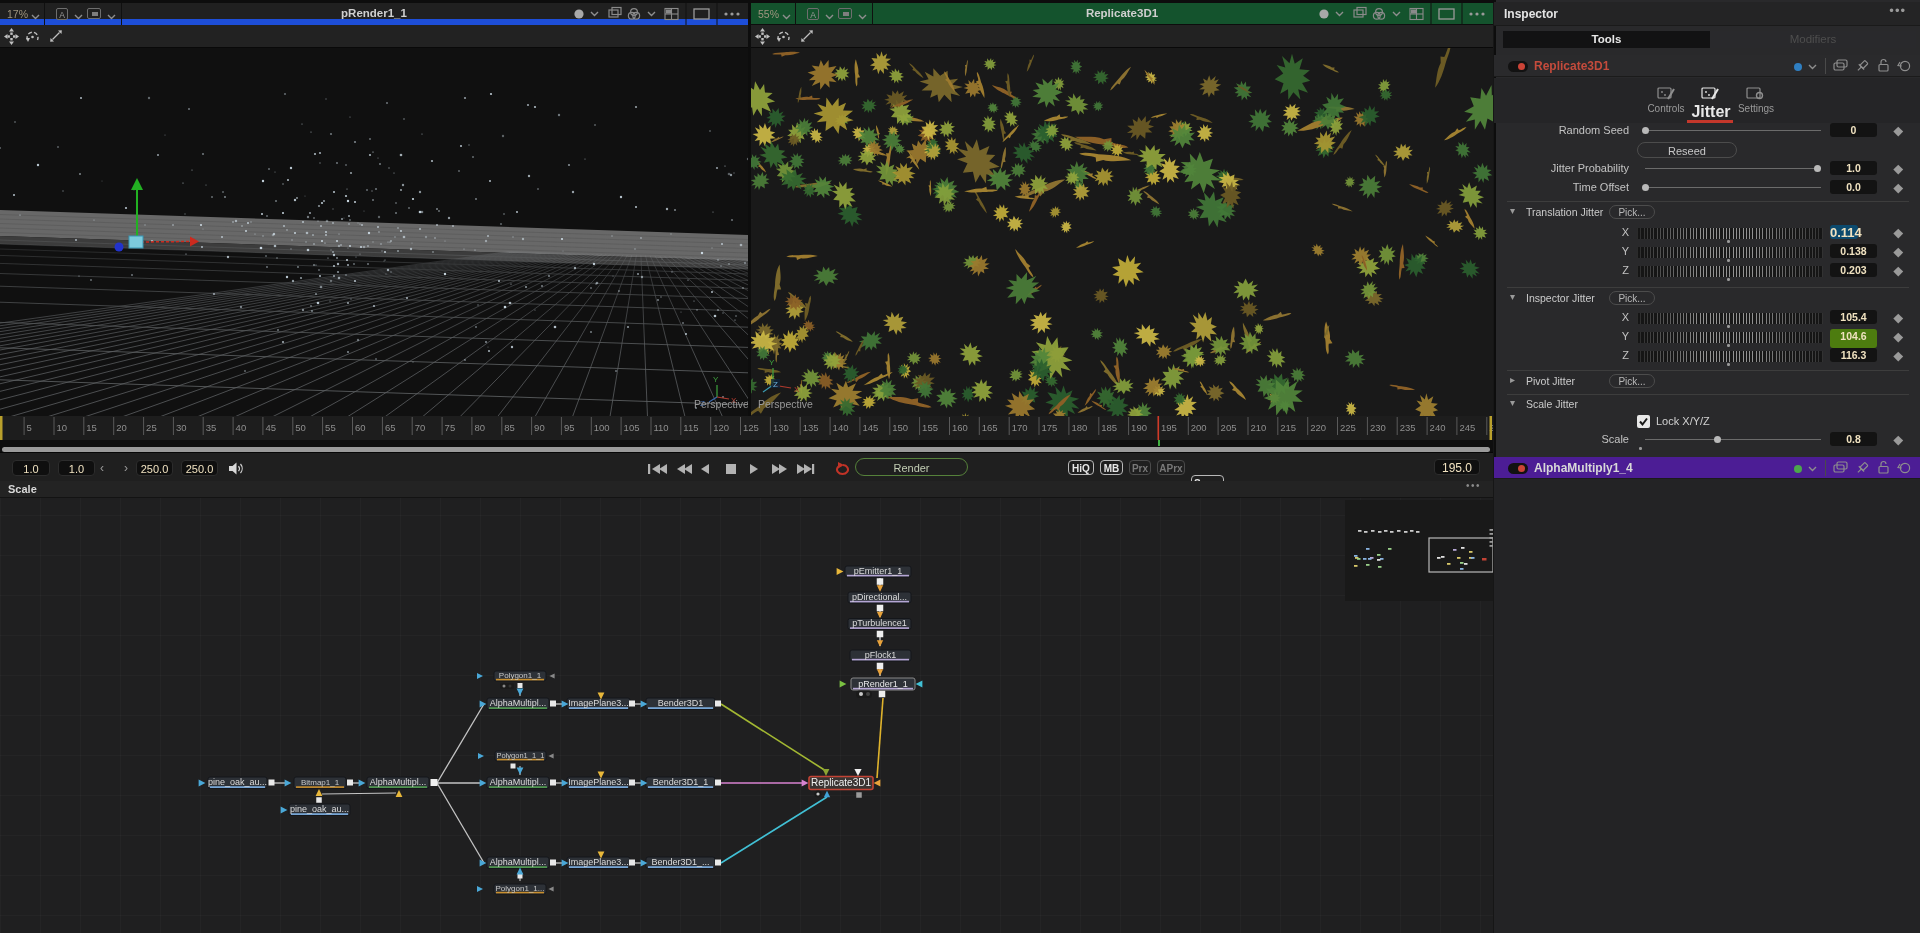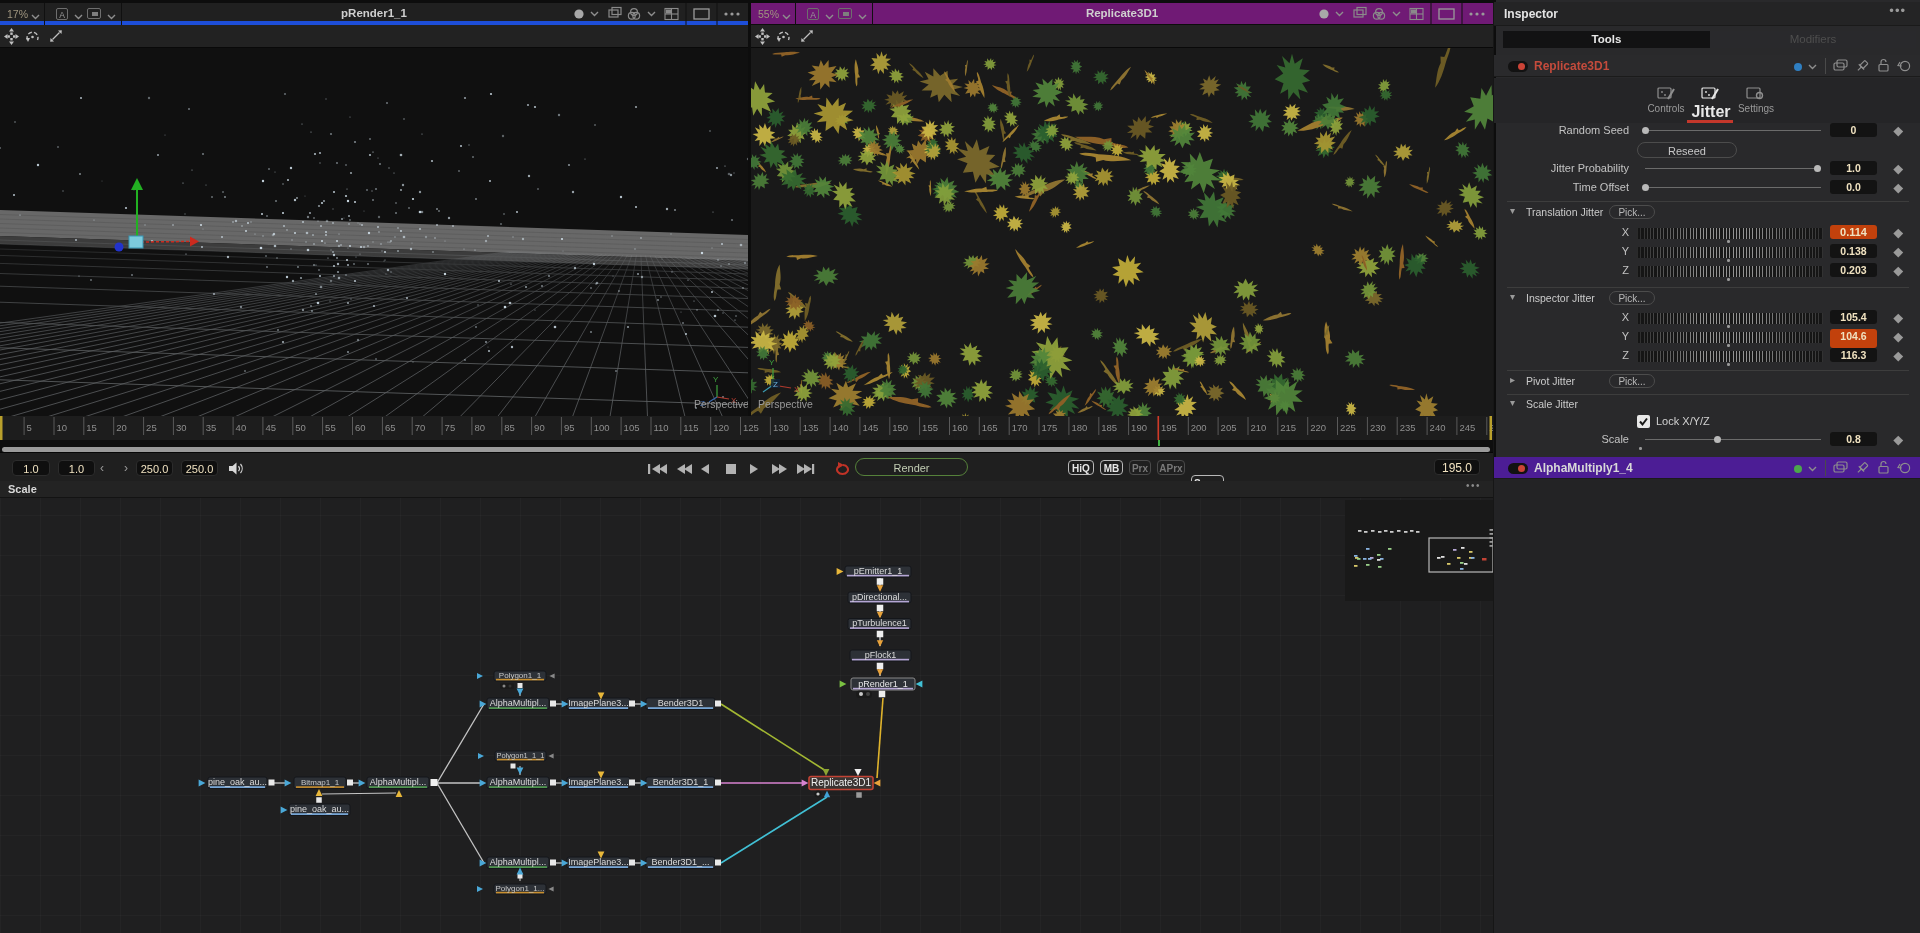--- a/index.html
+++ b/index.html
@@ -1,17 +1,17 @@
 <!DOCTYPE html>
 <html><head><meta charset="utf-8"><style>
 *{margin:0;padding:0;box-sizing:border-box}
 body{width:1920px;height:933px;background:#161616;font-family:'Liberation Sans',sans-serif;overflow:hidden;position:relative}
 </style></head><body>
 <div style="position:absolute;left:0;top:0;width:1920px;height:3px;background:#0d0d0d"></div>
-<div style="position:absolute;left:0px;top:3px;width:748px;height:22px;background:#202020;border-bottom:4px solid #1d4ed8">
+<div style="position:absolute;left:0px;top:3px;width:748px;height:22px;background:#202020;border-bottom:6px solid #1d4ed8">
 <span style="position:absolute;left:7px;top:5px;font-size:10.5px;color:#9f957f">17%</span>
 <svg width="9" height="6" style="position:absolute;left:31px;top:11px" viewBox="0 0 9 6">
       <polyline points="1,1 4.5,4.5 8,1" fill="none" stroke="#8e8e8e" stroke-width="1.4"></polyline>
     </svg>
 <div style="position:absolute;left:44px;top:0;width:1px;height:22px;background:#101010"></div>
 <div style="position:absolute;left:56px;top:5px;width:12px;height:12px;border:1px solid #6e6e6e;border-radius:2px;color:#9a9a9a;font-size:8.5px;text-align:center;line-height:12px">A</div>
 <svg width="9" height="6" style="position:absolute;left:74px;top:11px" viewBox="0 0 9 6">
       <polyline points="1,1 4.5,4.5 8,1" fill="none" stroke="#8e8e8e" stroke-width="1.4"></polyline>
     </svg>
 <div style="position:absolute;left:87px;top:5px;width:14px;height:11px;border:1px solid #6e6e6e;border-radius:2px">
@@ -66,21 +66,21 @@
       </g>
 <polygon points="1,9 5,9 3,13" fill="#c0c0c0"></polygon>
       <circle cx="7.5" cy="8" r="1.3" fill="#c0c0c0"></circle>
     </svg>
     <svg width="14" height="14" style="position:absolute;left:49px;top:4px" viewBox="0 0 14 14">
 <line x1="3.5" y1="10.5" x2="10.5" y2="3.5" stroke="#c0c0c0" stroke-width="1.3"></line>
 <polygon points="9,1.5 12.8,1.2 12.5,5" fill="#c0c0c0"></polygon>
       <polygon points="1.2,12.8 5,12.5 1.5,9" fill="#c0c0c0"></polygon>
     </svg>
 </div>
-<div style="position:absolute;left:751px;top:3px;width:742px;height:22px;background:#701a75;border-bottom:1px solid #0d0d0d">
+<div style="position:absolute;left:751px;top:3px;width:742px;height:22px;background:#14532d;border-bottom:1px solid #0d0d0d">
 <span style="position:absolute;left:7px;top:5px;font-size:10.5px;color:#9f957f">55%</span>
 <svg width="9" height="6" style="position:absolute;left:31px;top:11px" viewBox="0 0 9 6">
       <polyline points="1,1 4.5,4.5 8,1" fill="none" stroke="#8e8e8e" stroke-width="1.4"></polyline>
     </svg>
 <div style="position:absolute;left:44px;top:0;width:1px;height:22px;background:#101010"></div>
 <div style="position:absolute;left:56px;top:5px;width:12px;height:12px;border:1px solid #6e6e6e;border-radius:2px;color:#9a9a9a;font-size:8.5px;text-align:center;line-height:12px">A</div>
 <svg width="9" height="6" style="position:absolute;left:74px;top:11px" viewBox="0 0 9 6">
       <polyline points="1,1 4.5,4.5 8,1" fill="none" stroke="#8e8e8e" stroke-width="1.4"></polyline>
     </svg>
 <div style="position:absolute;left:87px;top:5px;width:14px;height:11px;border:1px solid #6e6e6e;border-radius:2px">
@@ -1377,21 +1377,21 @@
     <div style="position:absolute;left:401px;top:130.8px;width:6.5px;height:6.5px;background:#9a9a9a;transform:rotate(45deg)"></div>
     <div style="position:absolute;left:13px;top:147px;width:402px;height:1px;background:#3d3d3d"></div>
     <div style="position:absolute;left:16px;top:151px;color:#9a9a9a;font-size:10px">▾</div>
     <div style="position:absolute;left:32px;top:152px;color:#cbcbcb;font-size:10.5px">Translation Jitter</div>
     <div style="position:absolute;left:115px;top:151px;width:46px;height:14px;border:1px solid #4c4c4c;border-radius:8px;color:#b8b8b8;font-size:10px;text-align:center;line-height:14px">Pick...</div>
     <div style="position:absolute;left:143px;top:173.5px;width:186px;height:11px;background:#191919;
 background-image:repeating-linear-gradient(90deg,#a8a8a8 0px,#a8a8a8 1px,transparent 1px,transparent 3.3px);
 background-position:0 0;background-size:100% 100%;"></div>
 <div style="position:absolute;left:143px;top:173.5px;width:186px;height:11px;background:linear-gradient(90deg,rgba(20,20,20,.85),rgba(20,20,20,.15) 35%,rgba(20,20,20,.15) 62%,rgba(20,20,20,.8))"></div>
     <div style="position:absolute;right:291px;top:172px;font-size:11px;color:#c3c3c3">X</div>
-    <div style="position:absolute;left:336px;top:171px;width:47px;height:14px;background:#c2410c;border-radius:3px;color:#f0e2c0;font-weight:bold;font-size:11px;text-align:center;line-height:15px">0.114</div>
+    <div style="position:absolute;left:336px;top:171px;width:28px;height:14px;background:#0c4a6e;border-radius:3px;color:#f0e2c0;font-weight:bold;font-size:13px;text-align:center;line-height:15px">0.114</div>
     <div style="position:absolute;left:401px;top:175.8px;width:6.5px;height:6.5px;background:#9a9a9a;transform:rotate(45deg)"></div>
     <div style="position:absolute;left:233px;top:186px;width:2.6px;height:2.6px;border-radius:50%;background:#9a9a9a"></div>
     <div style="position:absolute;left:143px;top:192.5px;width:186px;height:11px;background:#191919;
 background-image:repeating-linear-gradient(90deg,#a8a8a8 0px,#a8a8a8 1px,transparent 1px,transparent 3.3px);
 background-position:0 0;background-size:100% 100%;"></div>
 <div style="position:absolute;left:143px;top:192.5px;width:186px;height:11px;background:linear-gradient(90deg,rgba(20,20,20,.85),rgba(20,20,20,.15) 35%,rgba(20,20,20,.15) 62%,rgba(20,20,20,.8))"></div>
     <div style="position:absolute;right:291px;top:191px;font-size:11px;color:#c3c3c3">Y</div>
     <div style="position:absolute;left:336px;top:190px;width:47px;height:14px;background:#131313;border-radius:3px;color:#f0e2c0;font-weight:bold;font-size:10.5px;text-align:center;line-height:15px">0.138</div>
     <div style="position:absolute;left:401px;top:194.8px;width:6.5px;height:6.5px;background:#9a9a9a;transform:rotate(45deg)"></div>
     <div style="position:absolute;left:233px;top:205px;width:2.6px;height:2.6px;border-radius:50%;background:#9a9a9a"></div>
@@ -1413,21 +1413,21 @@
 <div style="position:absolute;left:143px;top:258.5px;width:186px;height:11px;background:linear-gradient(90deg,rgba(20,20,20,.85),rgba(20,20,20,.15) 35%,rgba(20,20,20,.15) 62%,rgba(20,20,20,.8))"></div>
     <div style="position:absolute;right:291px;top:257px;font-size:11px;color:#c3c3c3">X</div>
     <div style="position:absolute;left:336px;top:256px;width:47px;height:14px;background:#131313;border-radius:3px;color:#f0e2c0;font-weight:bold;font-size:10.5px;text-align:center;line-height:15px">105.4</div>
     <div style="position:absolute;left:401px;top:260.8px;width:6.5px;height:6.5px;background:#9a9a9a;transform:rotate(45deg)"></div>
     <div style="position:absolute;left:233px;top:271px;width:2.6px;height:2.6px;border-radius:50%;background:#9a9a9a"></div>
     <div style="position:absolute;left:143px;top:277.5px;width:186px;height:11px;background:#191919;
 background-image:repeating-linear-gradient(90deg,#a8a8a8 0px,#a8a8a8 1px,transparent 1px,transparent 3.3px);
 background-position:0 0;background-size:100% 100%;"></div>
 <div style="position:absolute;left:143px;top:277.5px;width:186px;height:11px;background:linear-gradient(90deg,rgba(20,20,20,.85),rgba(20,20,20,.15) 35%,rgba(20,20,20,.15) 62%,rgba(20,20,20,.8))"></div>
     <div style="position:absolute;right:291px;top:276px;font-size:11px;color:#c3c3c3">Y</div>
-    <div style="position:absolute;left:336px;top:275px;width:47px;height:19px;background:#c2410c;border-radius:3px;color:#f0e2c0;font-weight:bold;font-size:10.5px;text-align:center;line-height:15px">104.6</div>
+    <div style="position:absolute;left:336px;top:275px;width:47px;height:19px;background:#4d7c0f;border-radius:3px;color:#f0e2c0;font-weight:bold;font-size:10.5px;text-align:center;line-height:15px">104.6</div>
     <div style="position:absolute;left:401px;top:279.8px;width:6.5px;height:6.5px;background:#9a9a9a;transform:rotate(45deg)"></div>
     <div style="position:absolute;left:233px;top:290px;width:2.6px;height:2.6px;border-radius:50%;background:#9a9a9a"></div>
     <div style="position:absolute;left:143px;top:296.5px;width:186px;height:11px;background:#191919;
 background-image:repeating-linear-gradient(90deg,#a8a8a8 0px,#a8a8a8 1px,transparent 1px,transparent 3.3px);
 background-position:0 0;background-size:100% 100%;"></div>
 <div style="position:absolute;left:143px;top:296.5px;width:186px;height:11px;background:linear-gradient(90deg,rgba(20,20,20,.85),rgba(20,20,20,.15) 35%,rgba(20,20,20,.15) 62%,rgba(20,20,20,.8))"></div>
     <div style="position:absolute;right:291px;top:295px;font-size:11px;color:#c3c3c3">Z</div>
     <div style="position:absolute;left:336px;top:294px;width:47px;height:14px;background:#131313;border-radius:3px;color:#f0e2c0;font-weight:bold;font-size:10.5px;text-align:center;line-height:15px">116.3</div>
     <div style="position:absolute;left:401px;top:298.8px;width:6.5px;height:6.5px;background:#9a9a9a;transform:rotate(45deg)"></div>
     <div style="position:absolute;left:233px;top:309px;width:2.6px;height:2.6px;border-radius:50%;background:#9a9a9a"></div>

